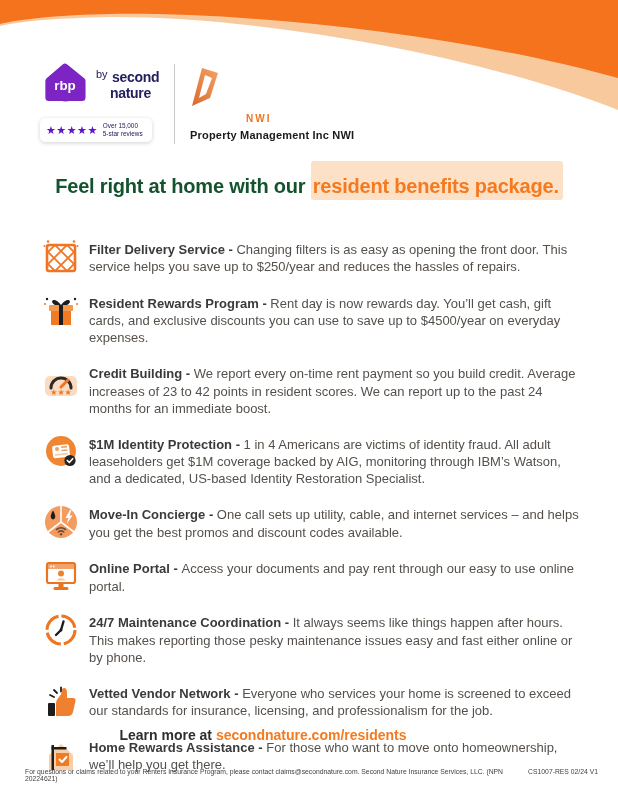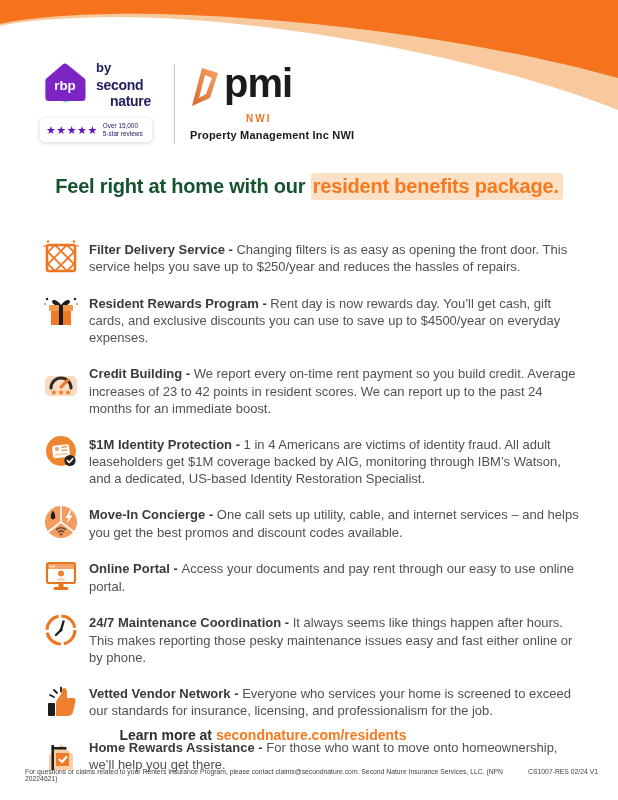--- a/index.html
+++ b/index.html
@@ -8,37 +8,37 @@
 
   
   .swoosh{position:absolute;top:0;left:0;width:618px;height:130px;}
 
   
   .logos{position:absolute;left:40px;top:58px;display:flex;align-items:flex-start;}
   .rbp-block{width:120px;}
   .rbp-row{display:flex;align-items:center;gap:6px;}
   .rbp-badge{width:50px;height:54px;flex:none;}
   .sn-text{line-height:1;color:#23205f;}
-  .sn-by{font-size:13px;font-weight:700;vertical-align:top;color:#23205f;}
+  .sn-by{font-size:11px;font-weight:400;vertical-align:top;color:#23205f;}
   .sn-name{font-size:14px;font-weight:800;letter-spacing:-.3px;color:#23205f;line-height:.92;display:inline-block;}
   .review-card{margin-top:6px;background:#fff;border-radius:5px;box-shadow:0 1px 4px rgba(0,0,0,.18);padding:4px 6px;display:flex;align-items:center;gap:5px;width:112px;box-sizing:border-box;}
   .stars{color:#6414c8;font-size:11px;letter-spacing:.5px;line-height:1;white-space:nowrap;}
   .review-text{font-size:6.4px;color:#23205f;line-height:1.25;}
   .divider{width:1px;background:#c8c8c8;height:80px;margin:6px 15px 0 14px;}
   .pmi-block{padding-top:8px;}
   .pmi-row{display:flex;align-items:flex-start;gap:4px;}
   .pmi-icon{width:30px;height:46px;flex:none;}
   .pmi-name{font-size:40px;font-weight:800;color:#1b1b1b;letter-spacing:-1px;line-height:.78;margin-top:2px;}
   .pmi-nwi{font-size:10px;font-weight:700;color:#ee7623;letter-spacing:2px;margin:2px 0 0 56px;line-height:1;}
   .pmi-tagline{font-size:11px;font-weight:700;color:#1b1b1b;margin-top:5px;letter-spacing:.2px;}
 
   
   .headline{position:absolute;top:174px;left:0;width:618px;text-align:center;font-size:20px;line-height:1.2;white-space:nowrap;}
   .headline .plain{color:#14532d;font-weight:700;letter-spacing:-.2px;text-align:center;}
-  .headline .hl{color:#f4791f;font-weight:800;background:#fce1c7;padding:2px 4px 3px 2px;border-radius:3px;letter-spacing:-.2px;}
+  .headline .hl{color:#f4791f;font-weight:800;background:#fce1c7;padding:14px 4px 3px 2px;border-radius:3px;letter-spacing:-.2px;}
 
   
   .benefits{position:absolute;top:241px;left:42px;right:36px;display:flex;flex-direction:column;gap:19px;}
   .benefit{display:flex;align-items:flex-start;gap:9px;}
   .bicon{width:38px;height:38px;flex:none;margin-top:-3px;}
   .btext{margin:0;font-size:13px;line-height:1.32;color:#55504b;}
   .btitle{font-weight:700;color:#3a3a3a;}
 
   
   .learnmore{position:absolute;top:727px;left:0;width:526px;text-align:center;font-size:14px;}
@@ -87,21 +87,20 @@
         <svg class="pmi-icon" viewBox="0 0 30 46">
           <defs>
             <linearGradient id="pmig" x1="0" y1="1" x2="1" y2="0">
               <stop offset="0" stop-color="#d96a2f"></stop>
               <stop offset="1" stop-color="#f5a263"></stop>
             </linearGradient>
           </defs>
           <polygon points="2,40 12,2 28,7 20,32" fill="url(#pmig)"></polygon>
           <polygon points="9,32 15,9 22,12 16,28" fill="#ffffff"></polygon>
         </svg>
-        <div class="pmi-name">pmi</div>
       </div>
       <div class="pmi-nwi">NWI</div>
       <div class="pmi-tagline">Property Management Inc NWI</div>
     </div>
   </div>
 
   <div class="headline">
     <span class="plain">Feel right at home with our </span><span class="hl">resident benefits package.</span>
   </div>
 

